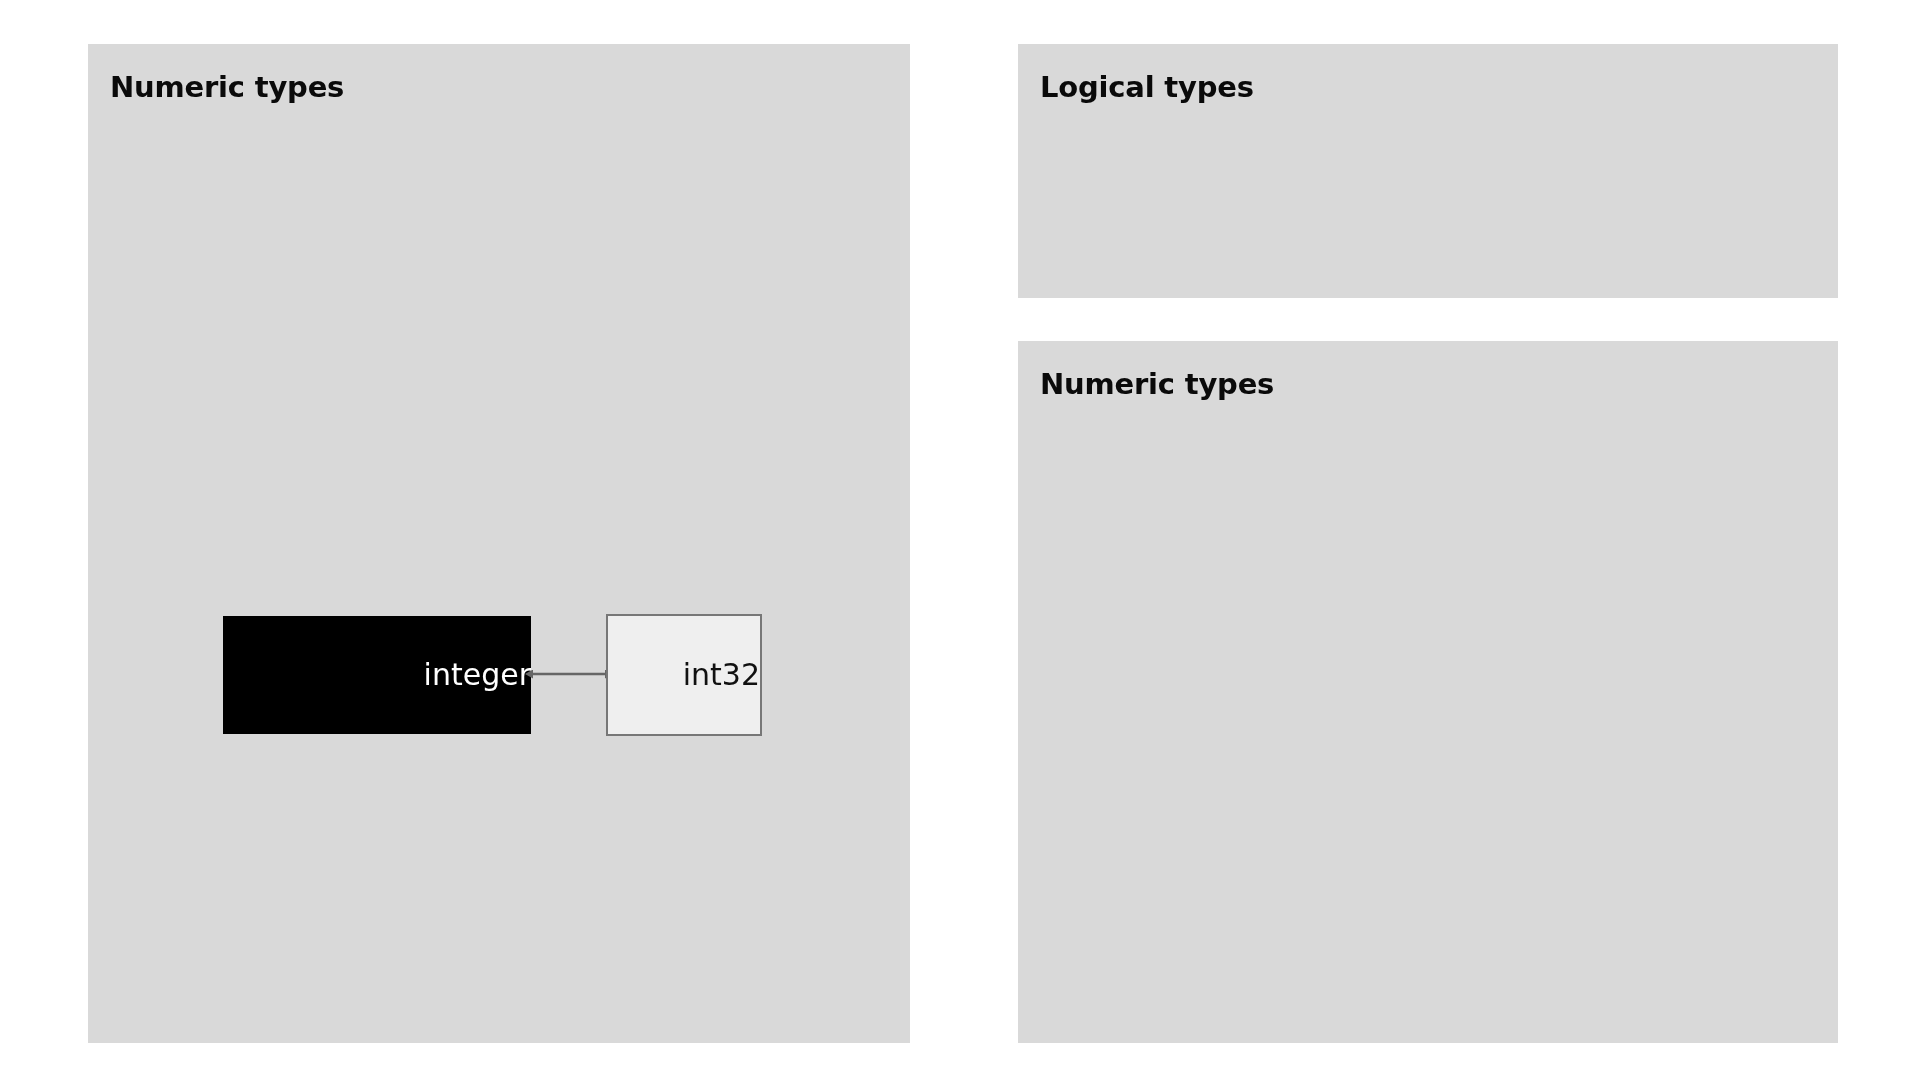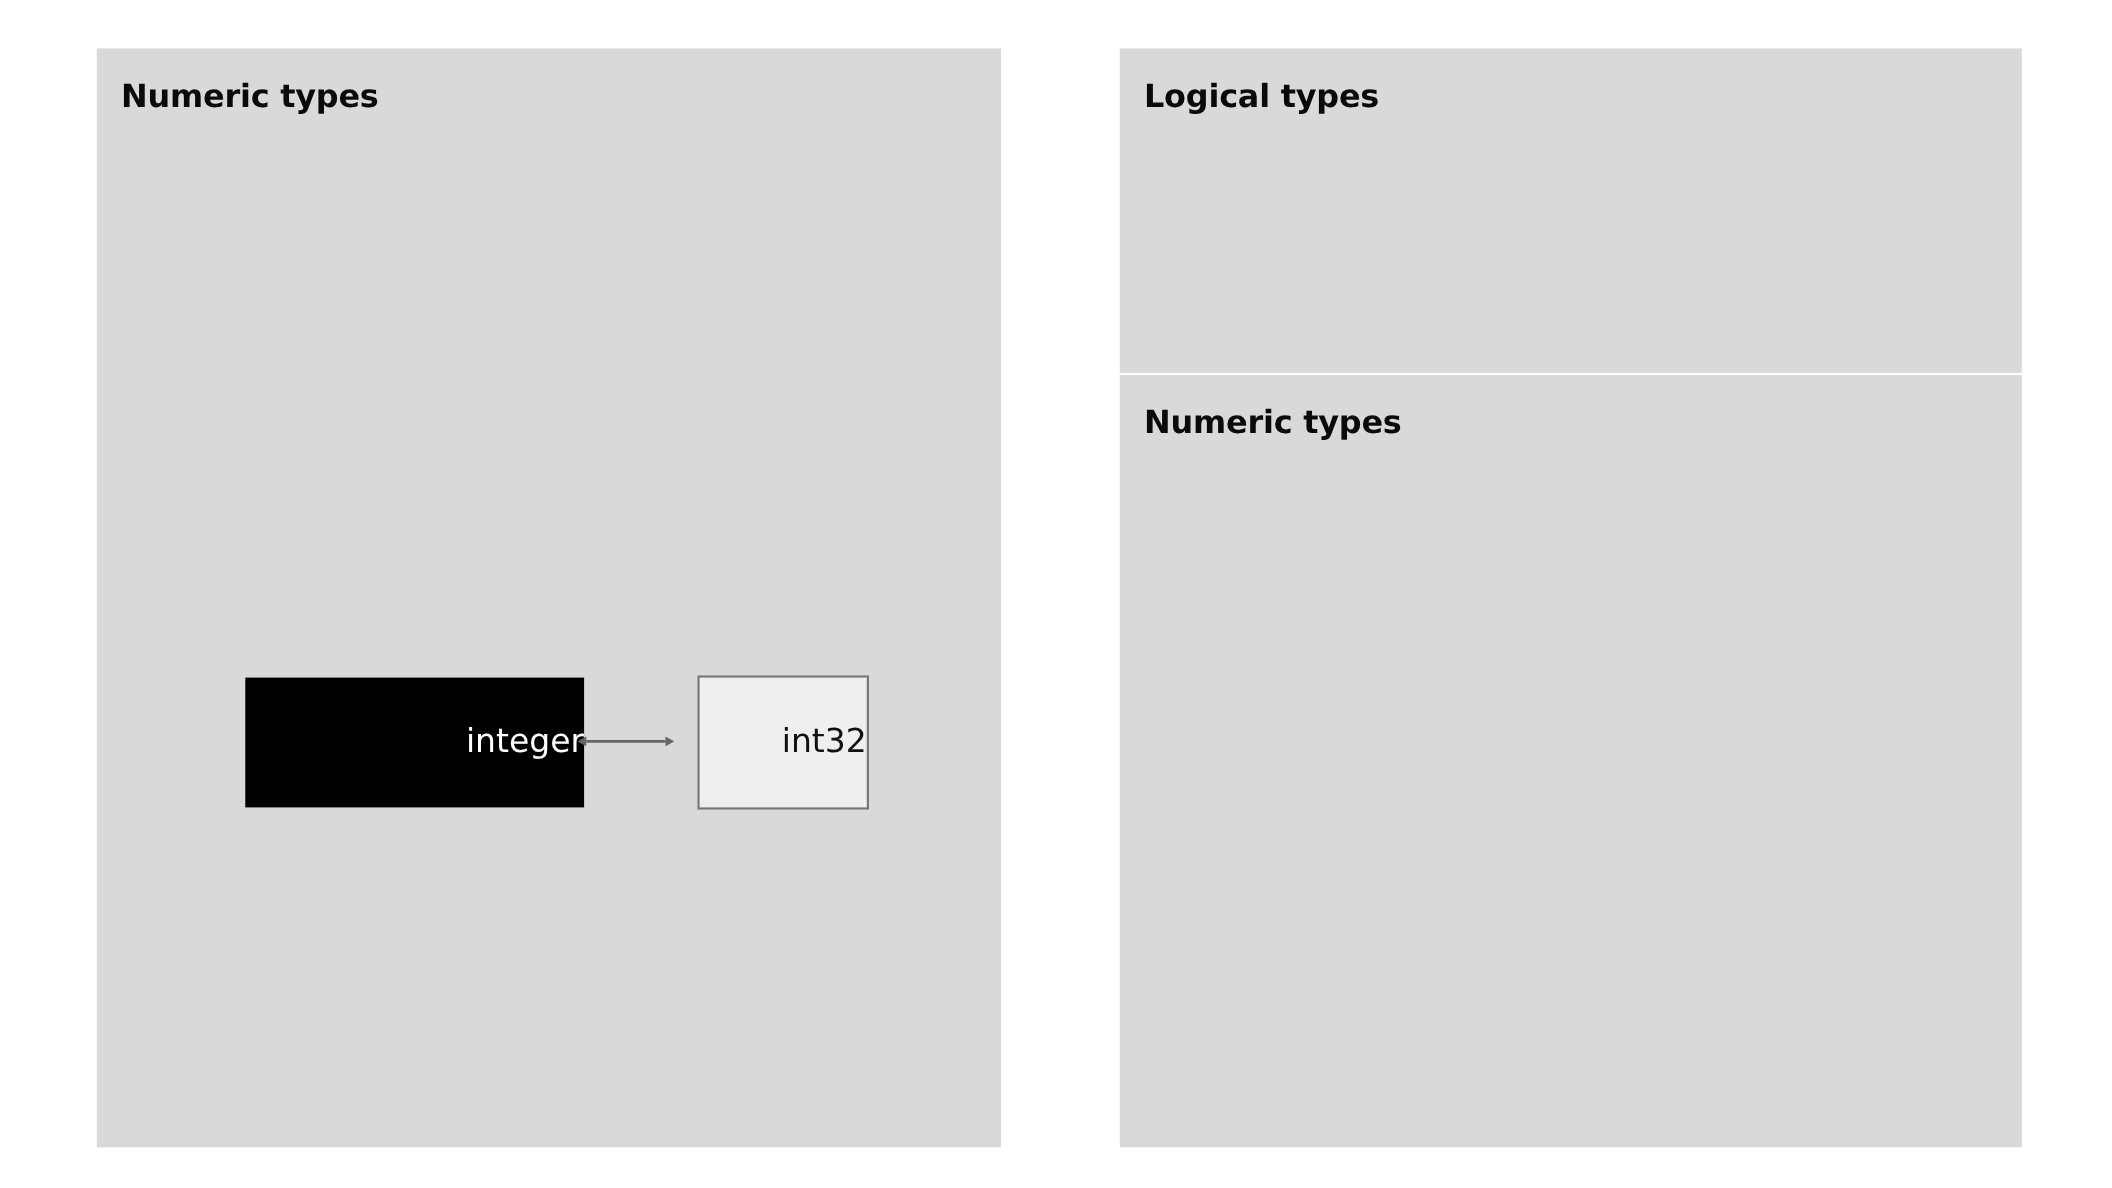--- a/index.html
+++ b/index.html
@@ -30,21 +30,21 @@
     font-family: "DejaVu Sans", sans-serif;
     font-weight: bold;
     font-size: 29px;
     line-height: 34px;
     color: #0a0a0a;
     letter-spacing: -0.2px;
     white-space: nowrap;
   }
 
   #cluster-integer { left: 88px;  top: 44px;  width: 822px;  height: 999px; }
-  #cluster-logical { left: 1018px; top: 44px;  width: 820px;  height: 295px; }
+  #cluster-logical { left: 1018px; top: 44px;  width: 820px;  height: 254px; }
   #cluster-numeric { left: 1018px; top: 341px; width: 820px;  height: 702px; }
 
   
   .node {
     position: absolute;
     box-sizing: border-box;
     display: flex;
     align-items: center;
     justify-content: flex-end;
     font-family: "DejaVu Sans", sans-serif;
@@ -62,21 +62,20 @@
   .node-source {
     background: #000000;
     color: #ffffff;
     border: 0;
   }
   
   .node-target {
     background: #efefef;
     color: #111111;
     border: 2px solid #777777;
-    margin-left: 28px;
   }
 
   
   #node-integer { left: 135px; top: 572px; width: 308px; height: 118px; }
   #node-int32   { left: 518px; top: 570px; width: 156px; height: 122px; }
 
   
   .edge {
     position: absolute;
     pointer-events: none;

